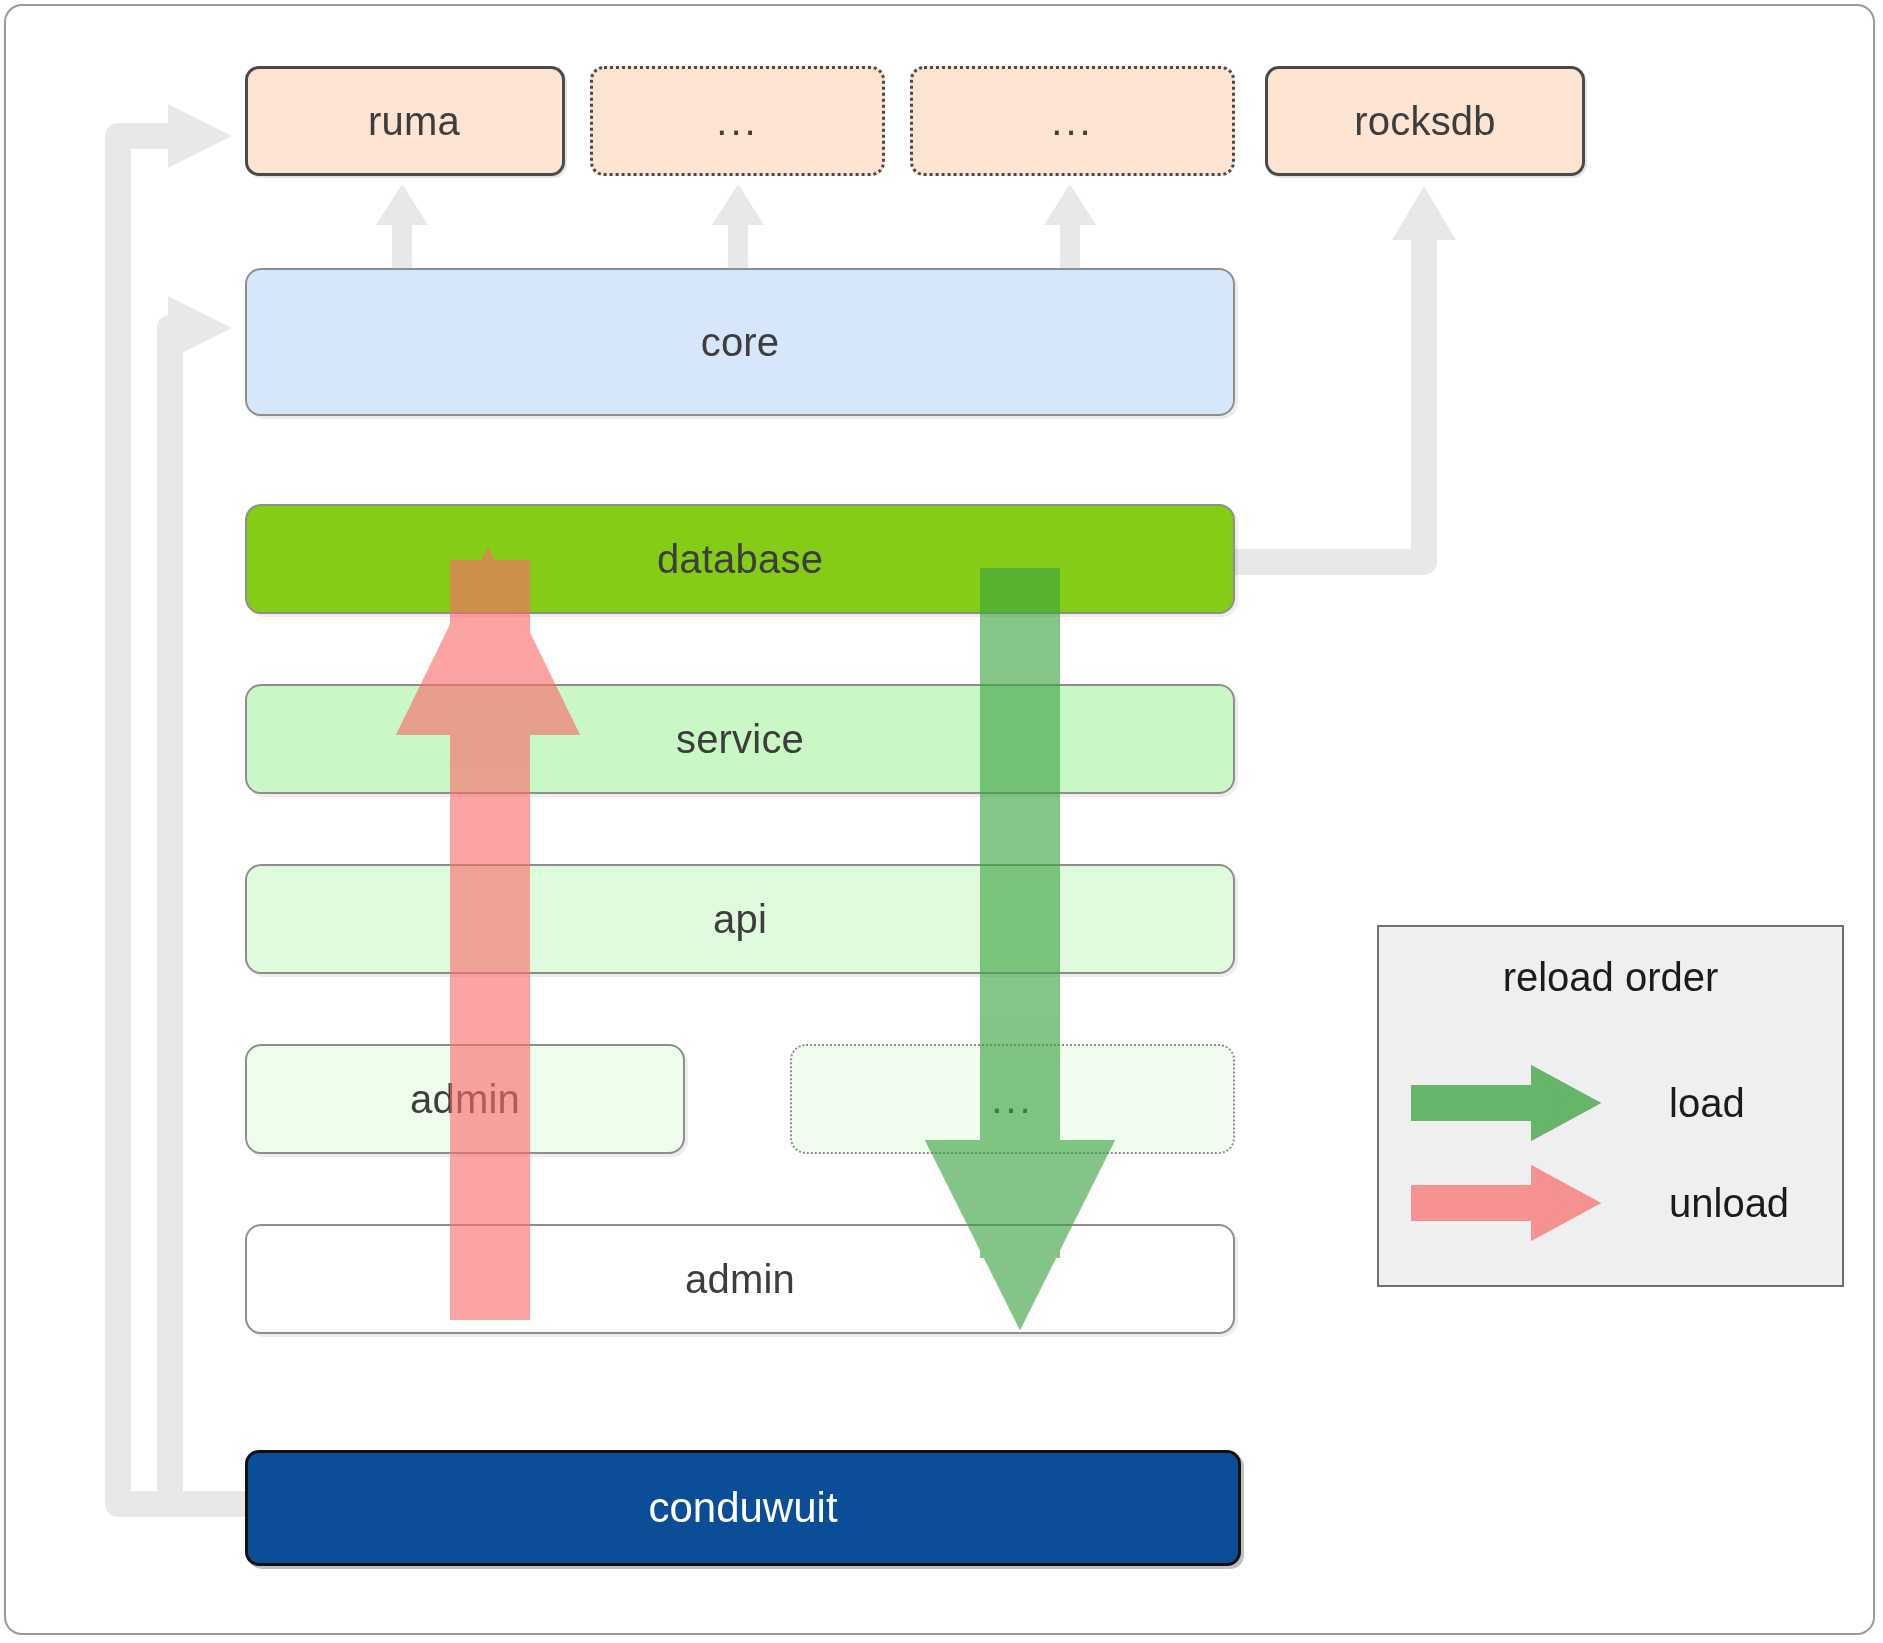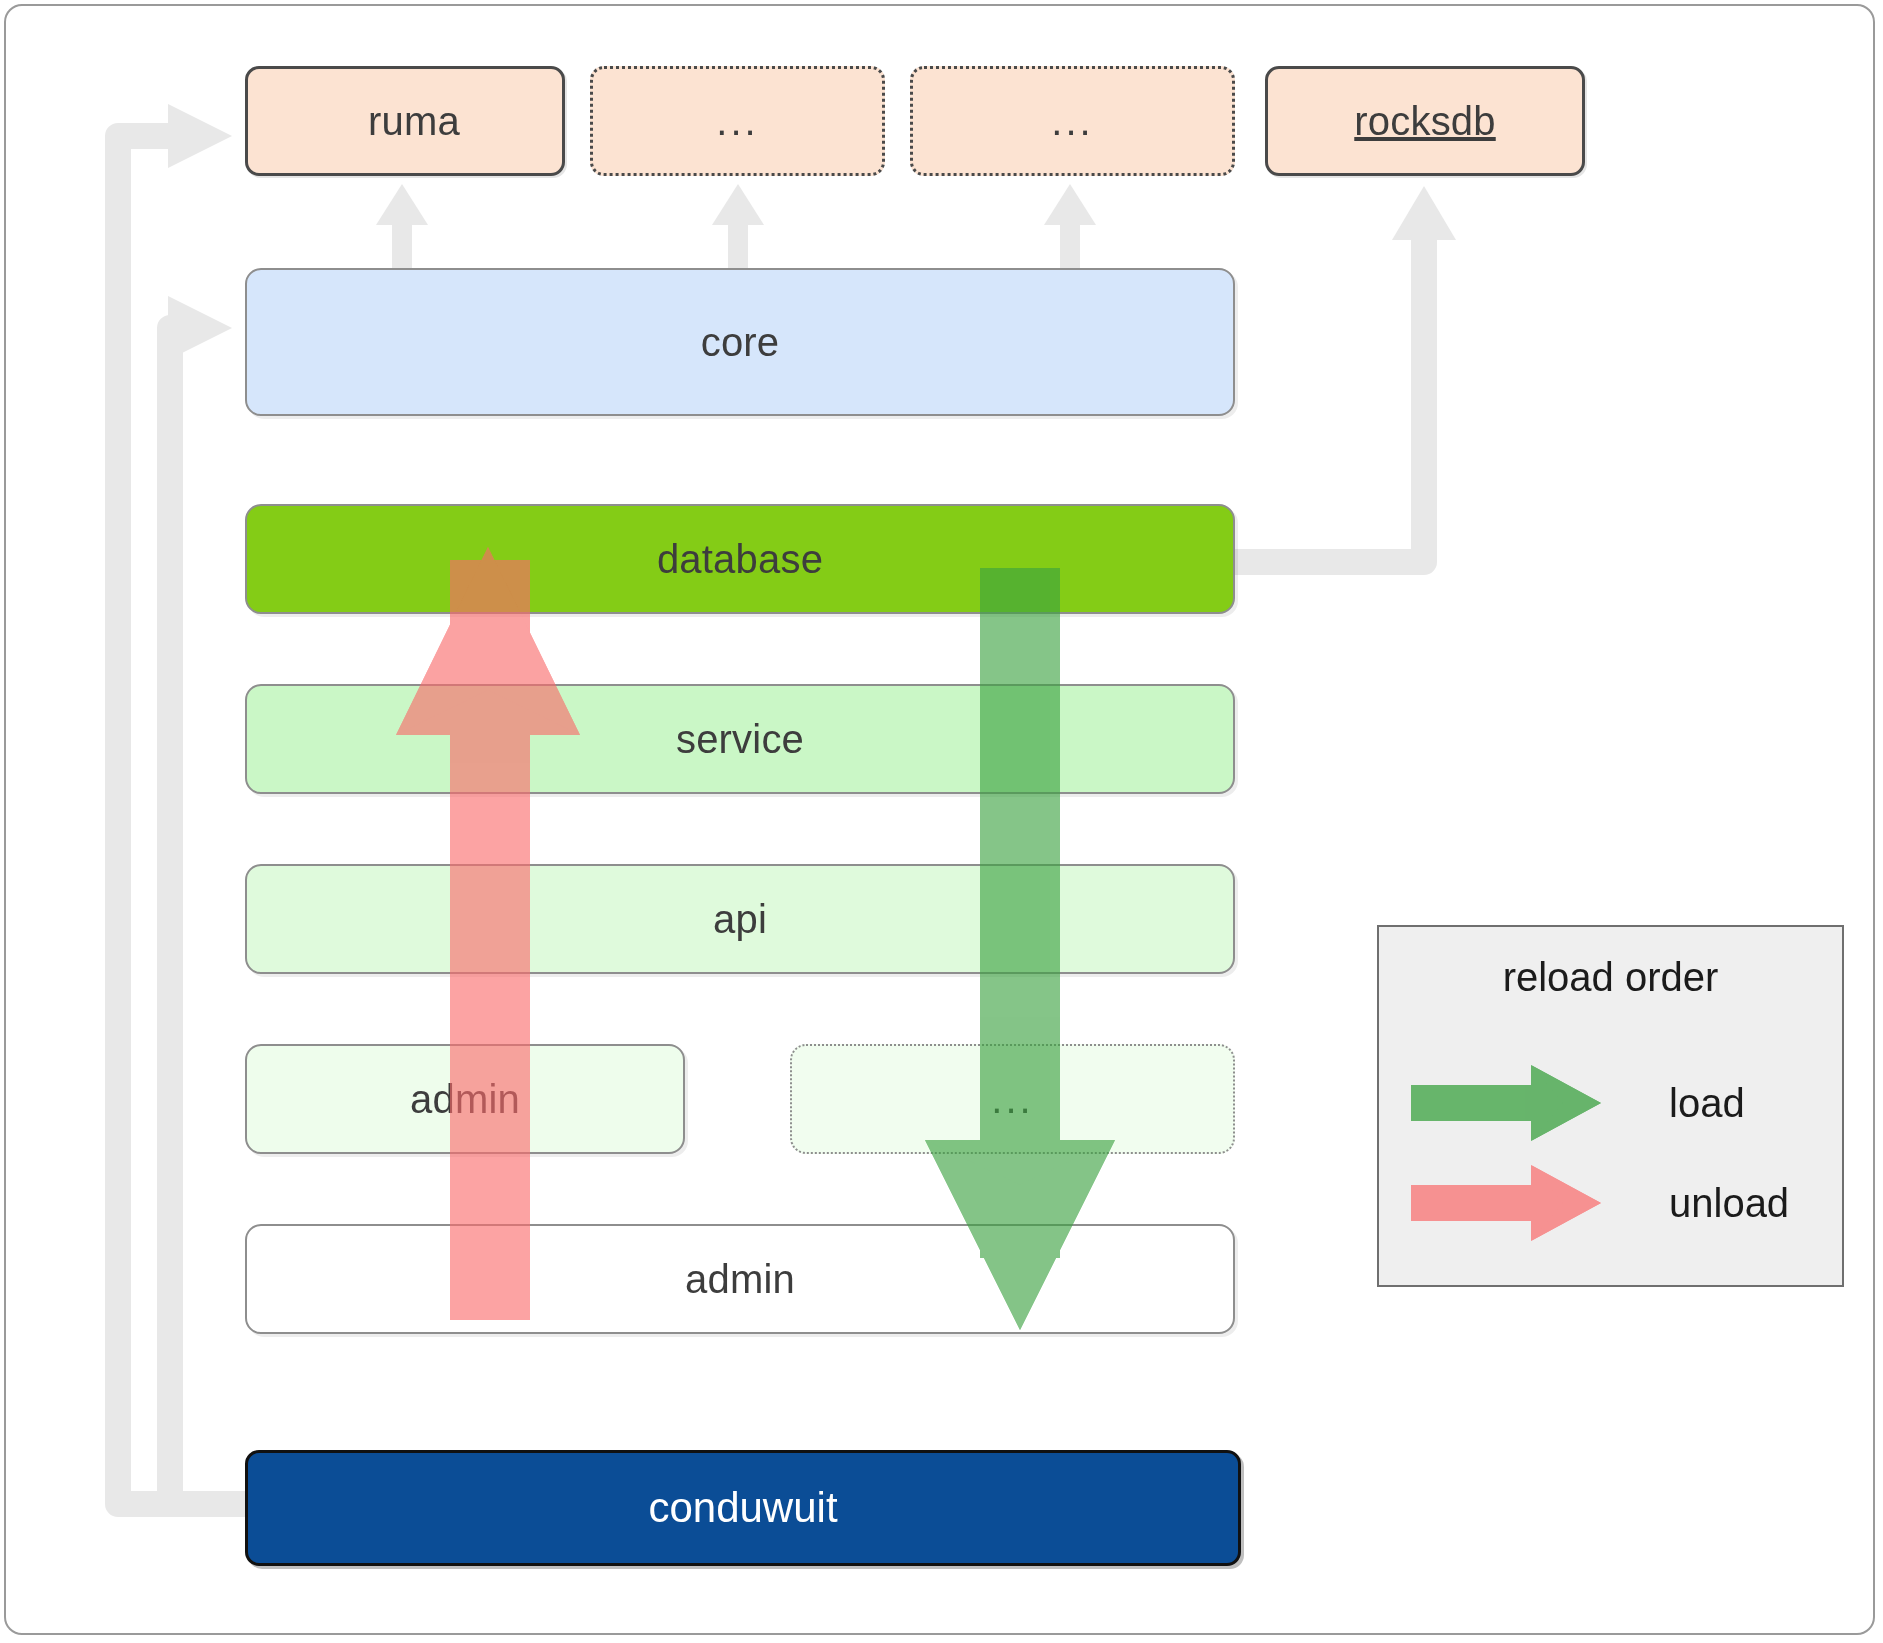--- a/index.html
+++ b/index.html
@@ -136,21 +136,21 @@
 
     <div class="box dep" style="left:245px;width:320px;padding-left:18px;">
       <span>ruma</span>
     </div>
     <div class="box dep dotted" style="left:590px;width:295px;">
       <span class="dots">...</span>
     </div>
     <div class="box dep dotted" style="left:910px;width:325px;">
       <span class="dots">...</span>
     </div>
-    <div class="box dep" style="left:1265px;width:320px;text-decoration:underline;">
+    <div class="box dep" style="left:1265px;width:320px;">
       <span>rocksdb</span>
     </div>
 
     <div class="box layer layer-core">
       <span>core</span>
     </div>
     <div class="box layer layer-database">
       <span>database</span>
     </div>
     <div class="box layer layer-service">

